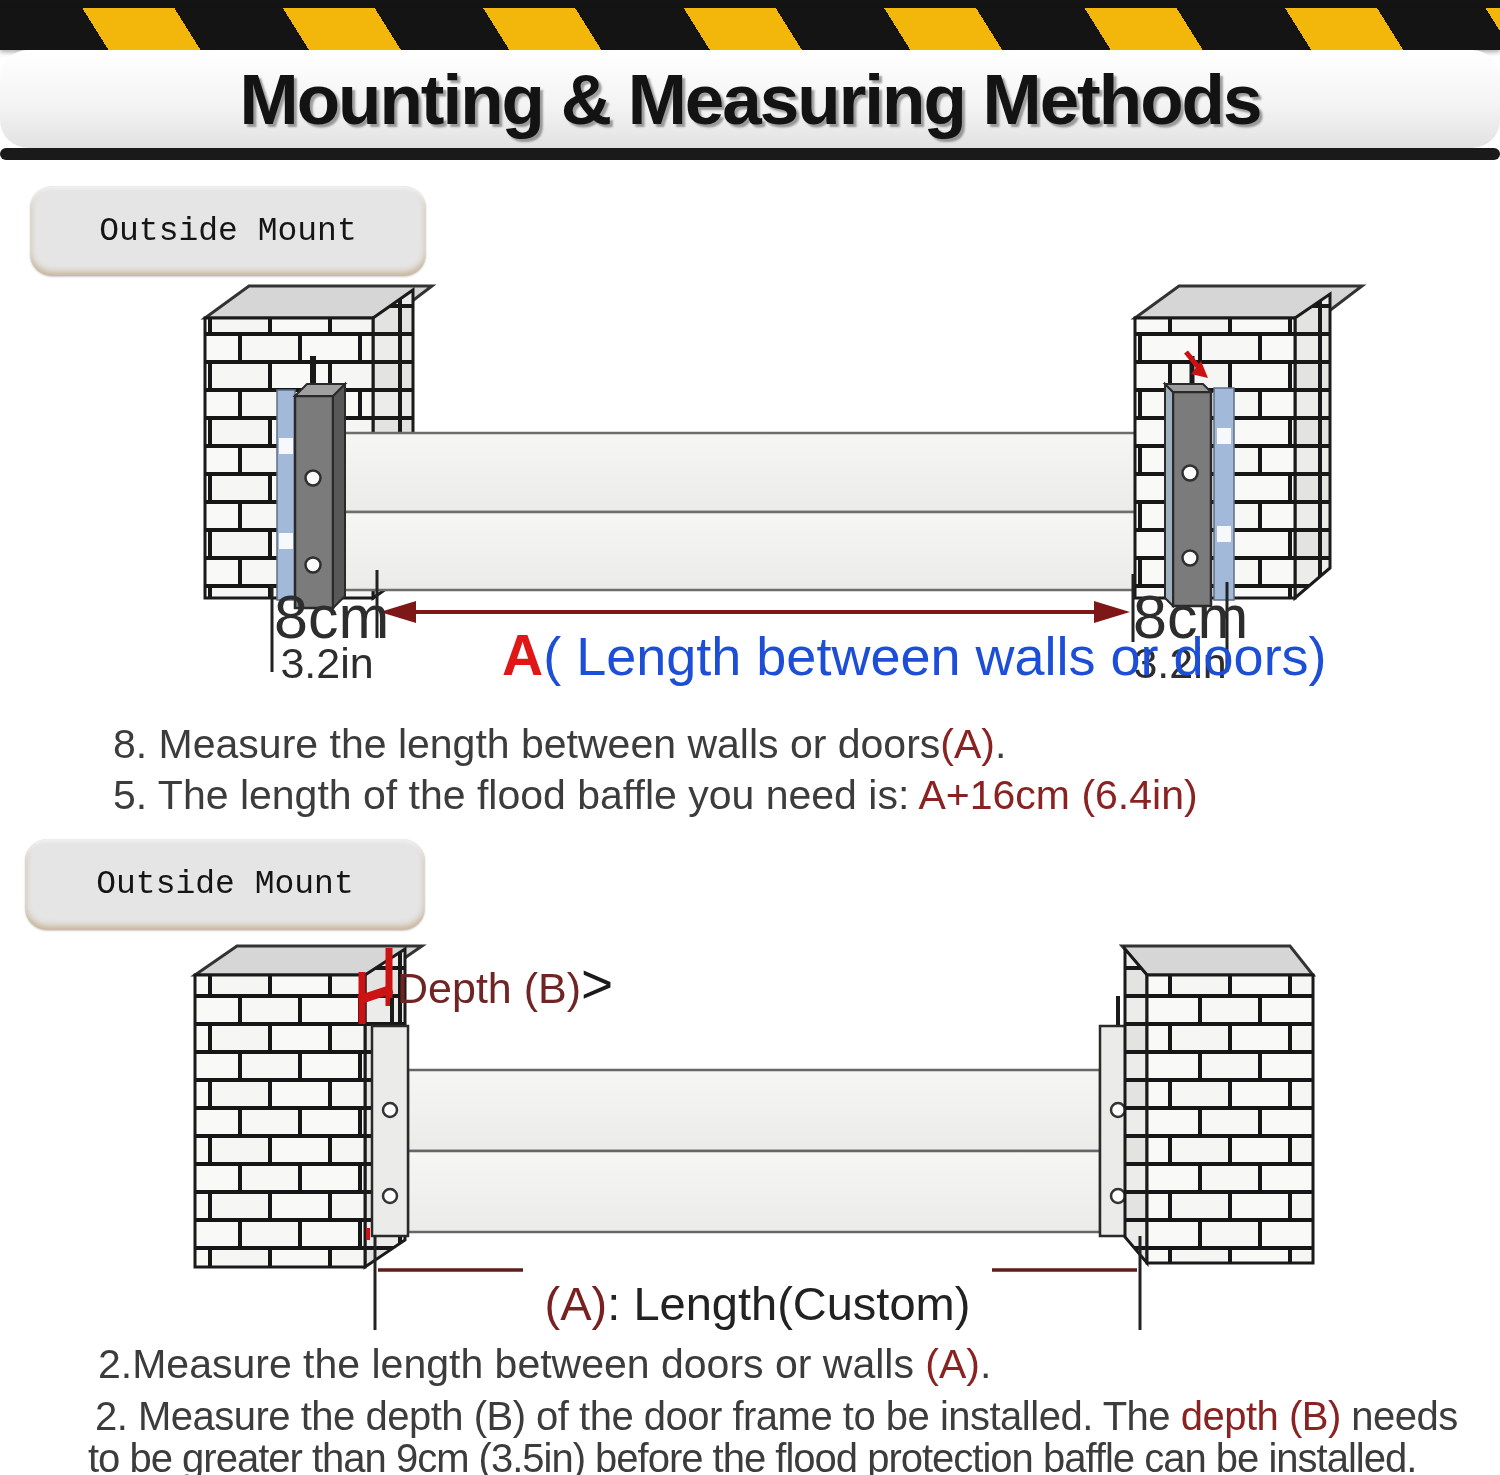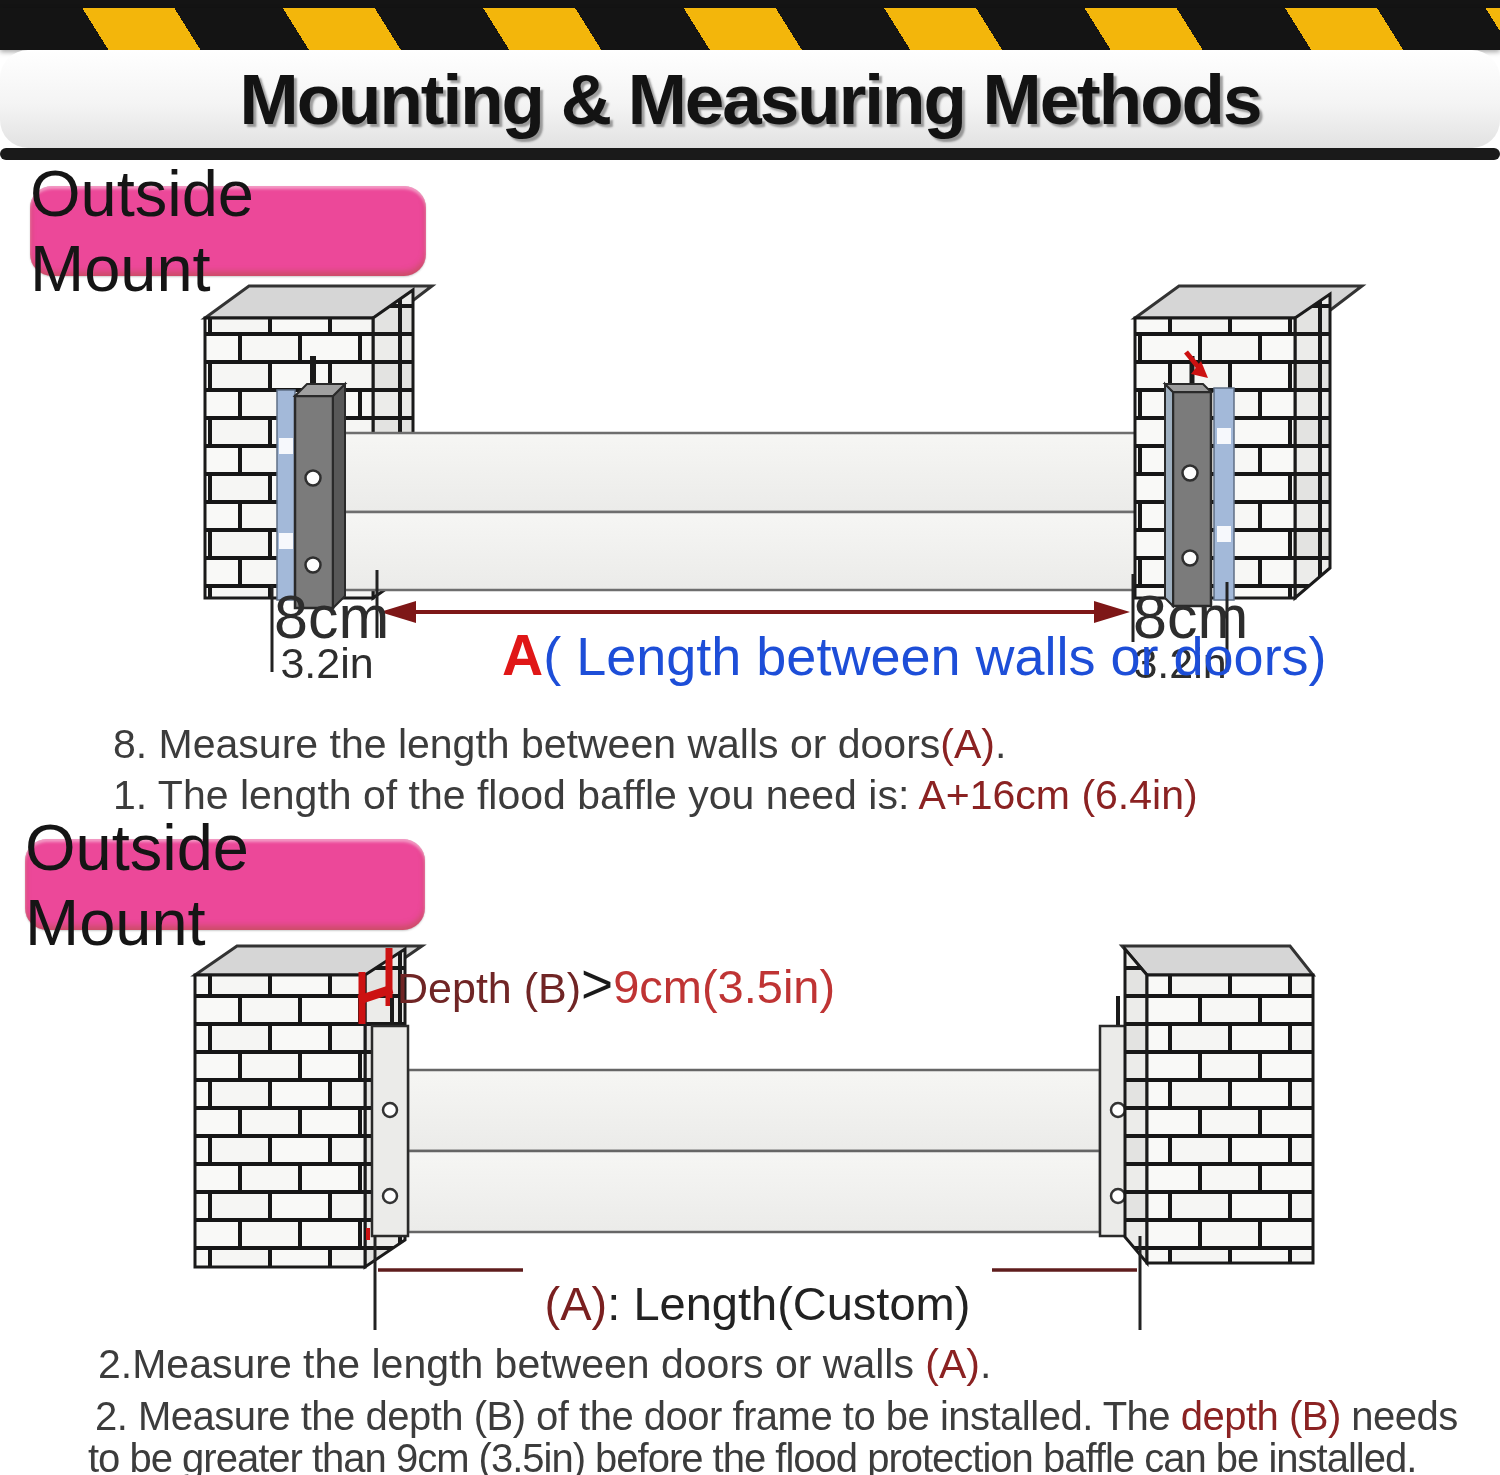--- a/index.html
+++ b/index.html
@@ -11,23 +11,23 @@
   .hazard-stripes{top:8px;left:0;width:1500px;height:42px;
       background:repeating-linear-gradient(58deg,#141414 0 92px,#f3b60b 92px 170px);
       box-shadow:0 2px 5px rgba(0,0,0,.35);}
   .title-band{top:50px;left:0;width:1500px;height:98px;
       background:linear-gradient(180deg,#ffffff 0%,#f4f4f4 55%,#e2e2e2 100%);
       display:flex;align-items:center;justify-content:center;border-radius:28px;}
   .title-band h1{margin:0;font-size:71px;font-weight:bold;letter-spacing:-2px;color:#131313;
       text-shadow:3px 3px 2px rgba(50,50,50,.45);}
   .title-underbar{top:148px;left:0;width:1500px;height:12px;background:#1a1a1a;border-radius:6px;}
   
-  .ylabel{background:#ec4899;border-radius:22px;display:flex;align-items:center;justify-content:center;
-      font-size:65px;color:#151515;
-      box-shadow:inset 0 3px 3px rgba(255,255,255,.45), inset 0 -4px 6px rgba(140,90,0,.35), 0 1px 2px rgba(0,0,0,.2);}
+  .ylabel{background:#e5e5e5;border-radius:22px;display:flex;align-items:center;justify-content:center;
+      font-size:33px;color:#151515;
+      box-shadow:inset 0 3px 3px rgba(255,255,255,.45), inset 0 -4px 6px rgba(140,90,0,.35), 0 1px 2px rgba(0,0,0,.2);font-family:Liberation Mono, monospace;}
   .ylabel-outside{left:30px;top:186px;width:396px;height:90px;}
   .ylabel-inside{left:25px;top:839px;width:400px;height:91px;}
   
   .dim{font-size:61px;color:#2d2d2d;text-align:center;line-height:46px;white-space:nowrap;}
   .span-label{display:flex;align-items:baseline;white-space:nowrap;}
   .span-label .big-a{font-size:57px;font-weight:bold;color:#e01717;}
   .span-label .rest{font-size:54px;color:#1d4ed8;text-align:right;}
   .depth-label{display:flex;align-items:baseline;white-space:nowrap;}
   .depth-label .pfx{font-size:43px;color:#702525;}
   .depth-label .gt{font-size:55px;color:#1a1a1a;}
@@ -134,21 +134,21 @@
 <div class="abs dim" style="left:1130px;top:640px;width:100px;font-size:43px">3.2in</div>
 <div class="abs span-label" style="left:502px;top:622px">
   <span class="big-a">A</span>
     <span class="rest">( Length between walls or doors)</span>
 </div>
 
 <div class="abs step" style="left:113px;top:722px">
   <span>8. Measure the length between walls or doors</span><span class="dkred">(A)</span><span>.</span>
 </div>
 <div class="abs step" style="left:113px;top:773px">
-  <span>1. The length of the flood baffle you need is: </span><span class="dkred">A+16cm (6.4in)</span>
+  <span>5. The length of the flood baffle you need is: </span><span class="dkred">A+16cm (6.4in)</span>
 </div>
 
 <div class="abs ylabel ylabel-inside">
   <span>Outside Mount</span>
 </div>
 
 <svg class="abs" style="left:0;top:940px" width="1500" height="395" viewBox="0 0 1500 395">
 
   <g>
     <polygon points="195,35 380,35 422,6 237,6" fill="#d6d6d6" stroke="#333" stroke-width="3"></polygon>
@@ -192,21 +192,20 @@
     <line x1="375" y1="296" x2="375" y2="390" stroke="#222" stroke-width="3"></line>
     <line x1="1140" y1="296" x2="1140" y2="390" stroke="#222" stroke-width="3"></line>
     <line x1="378" y1="330" x2="523" y2="330" stroke="#5f1d1d" stroke-width="3.5"></line>
     <line x1="992" y1="330" x2="1137" y2="330" stroke="#5f1d1d" stroke-width="3.5"></line>
   </g>
 </svg>
 
 <div class="abs depth-label" style="left:397px;top:952px">
   <span class="pfx">Depth (B) </span>
     <span class="gt">&gt;</span>
-    <span class="val">9cm(3.5in)</span>
 </div>
 <div class="abs len-label" style="left:375px;top:1264px;width:765px">
   <span class="a">(A)</span><span>: Length(Custom)</span>
 </div>
 
 <div class="abs step" style="left:98px;top:1342px">
   <span>2.Measure the length between doors or walls </span><span class="dkred">(A)</span><span>.</span>
 </div>
 <div class="abs step" style="left:95px;top:1394px;font-size:40px;letter-spacing:-0.5px">
   <span>2. Measure the depth (B) of the door frame to be installed. The </span><span class="dkred">depth (B)</span><span> needs</span>

